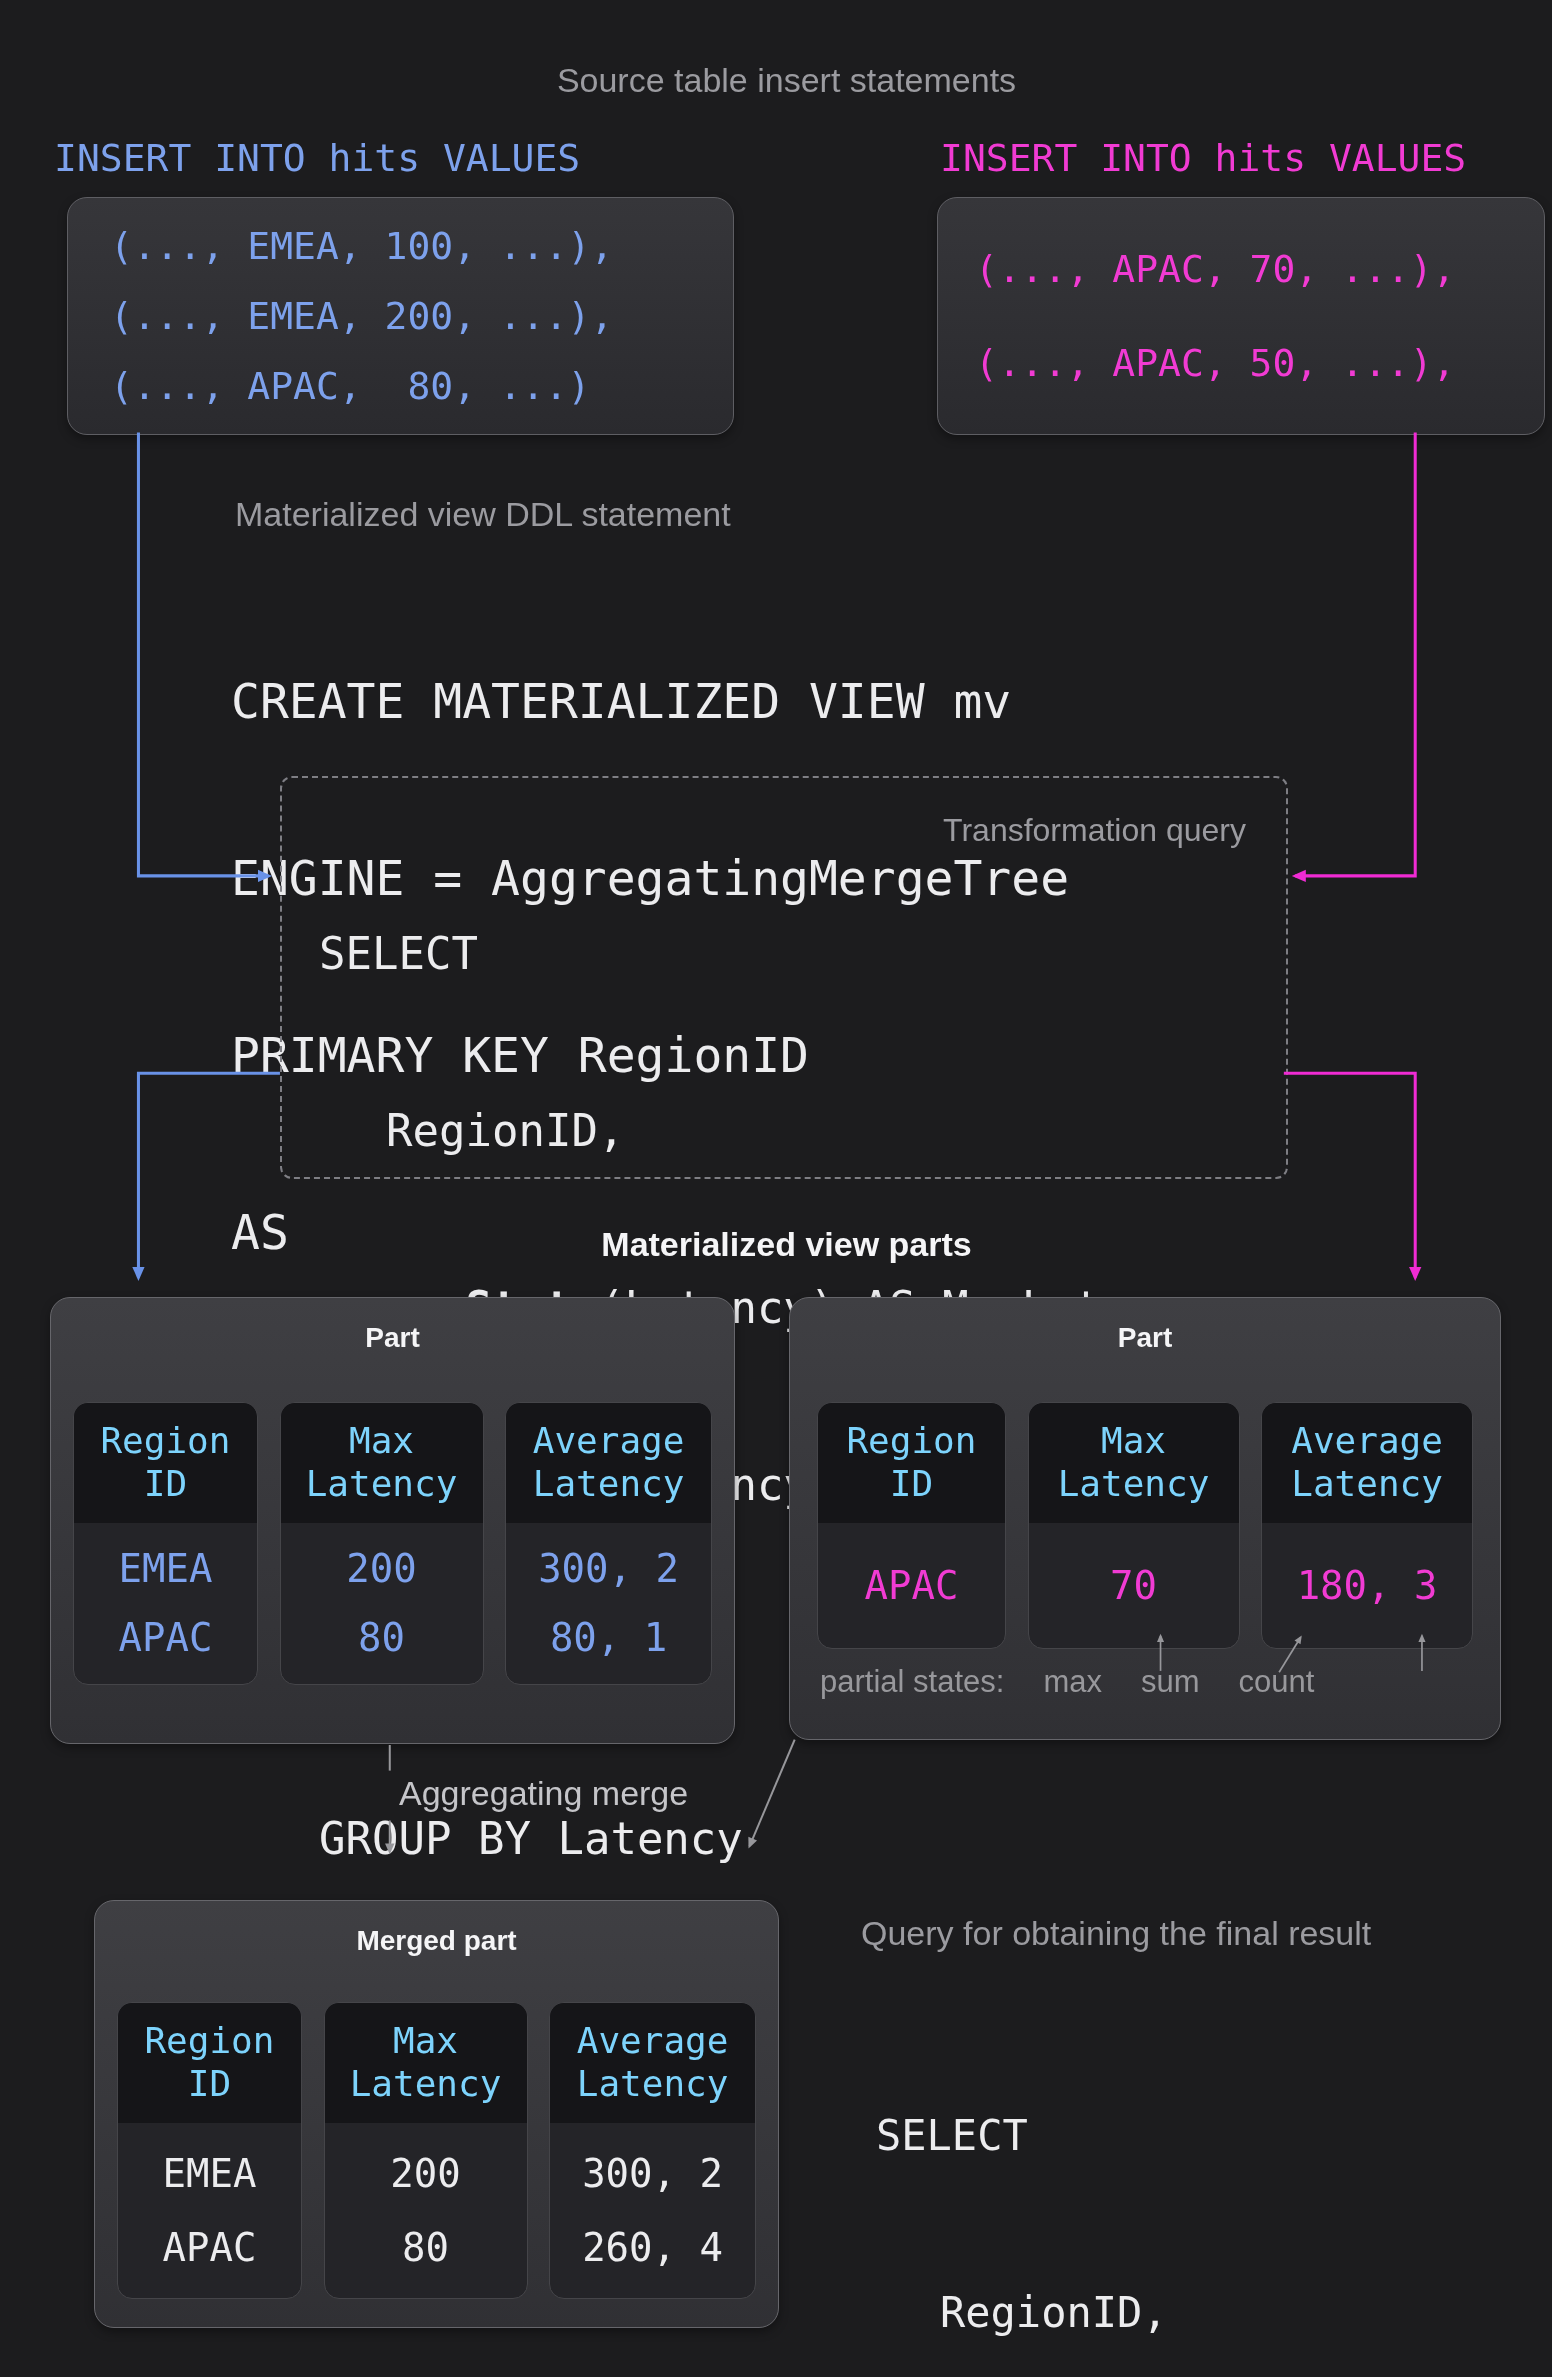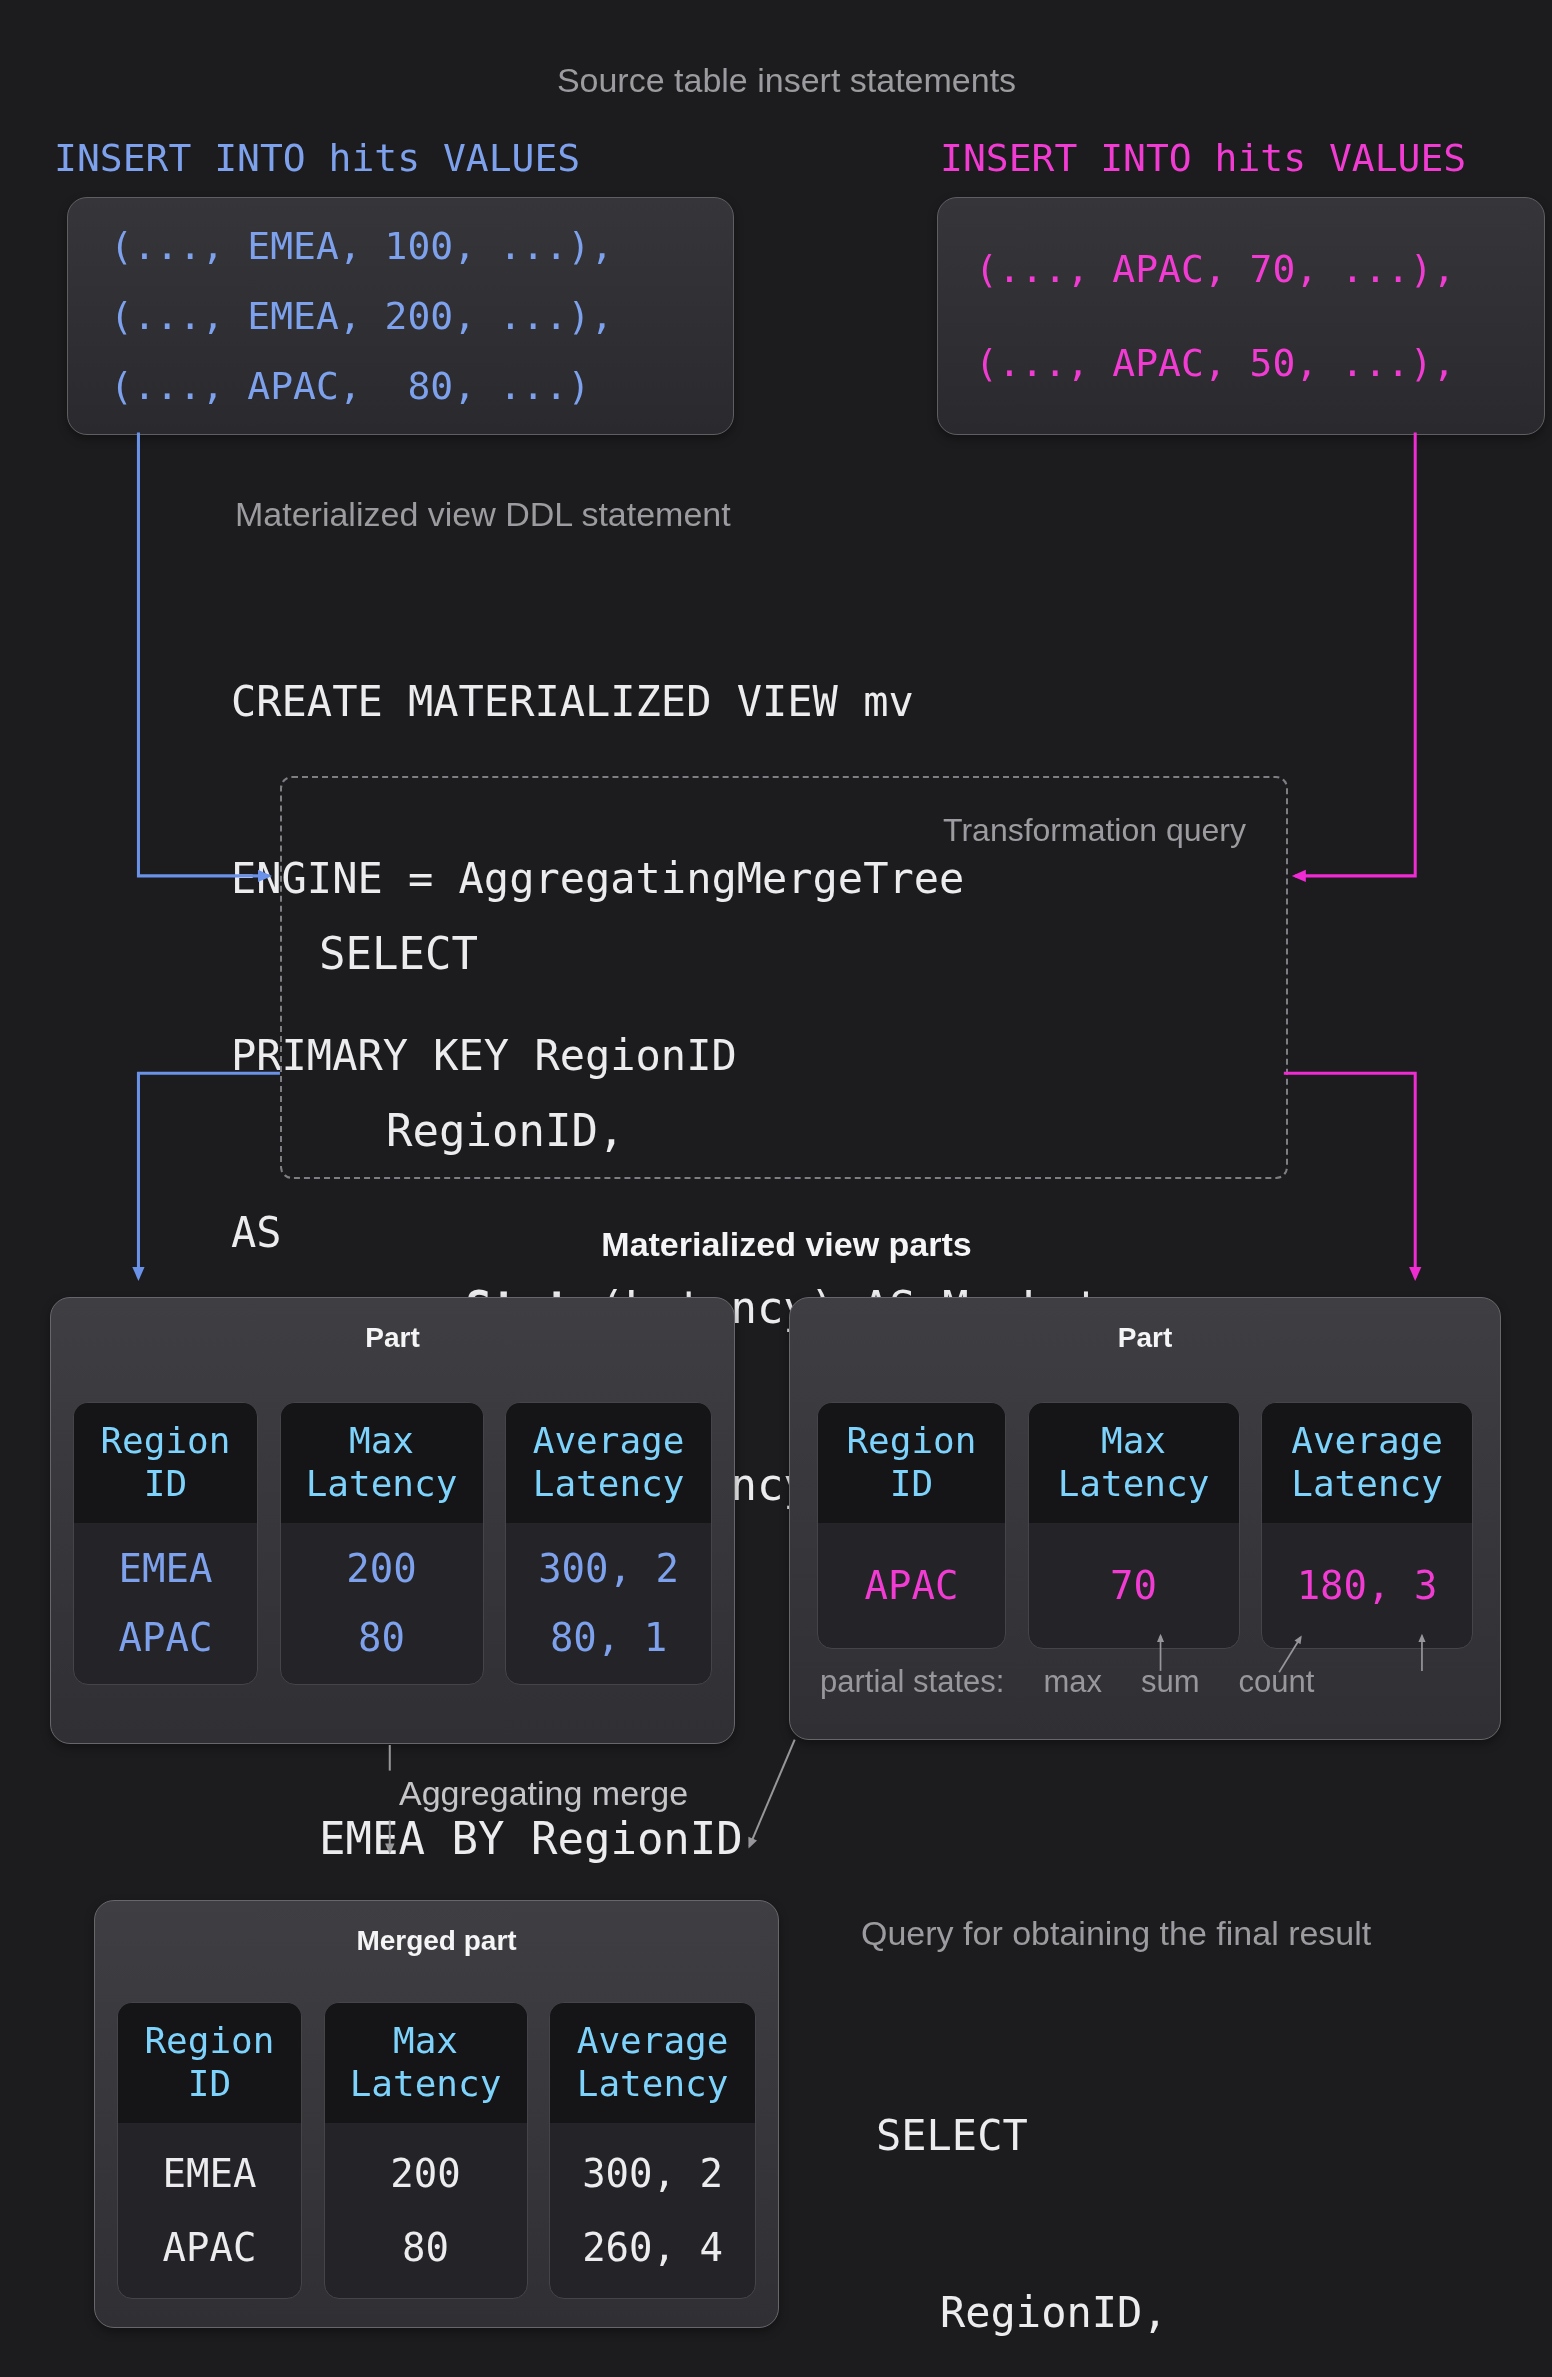--- a/index.html
+++ b/index.html
@@ -58,36 +58,36 @@
     <div class="code row blue">(..., APAC,  80, ...)</div>
   </div>
 
   <div class="code hdr mag" style="left:940px;top:136px;">INSERT INTO hits VALUES</div>
   <div class="codebox" style="left:937px;top:197px;width:569px;height:236px;padding-left:37px;">
     <div class="code row mag">(..., APAC, 70, ...),</div>
     <div class="code row mag">(..., APAC, 50, ...),</div>
   </div>
 
   <div class="label" style="left:235px;top:495px;">Materialized view DDL statement</div>
-  <div class="codeblock code white" style="left:231px;top:554px;font-size:42px;line-height:59px;">
+  <div class="codeblock code white" style="left:231px;top:554px;font-size:48px;line-height:59px;">
     <div>CREATE MATERIALIZED VIEW mv</div>
     <div>ENGINE = AggregatingMergeTree</div>
     <div>PRIMARY KEY RegionID</div>
     <div>AS</div>
   </div>
 
   <div class="dashed" style="left:280px;top:776px;width:1004px;height:399px;">
     <div class="label" style="right:40px;top:34px;font-size:32px;">Transformation query</div>
     <div class="codeblock code white" style="left:37px;top:28px;font-size:44px;line-height:59px;">
       <div>SELECT</div>
       <div style="padding-left:67px;">RegionID,</div>
       <div style="padding-left:67px;"><span>max</span><span class="b">State</span><span>(Latency) AS MaxLatency</span></div>
       <div style="padding-left:67px;"><span>avg</span><span class="b">State</span><span>(Latency) AS AvgLatency</span></div>
       <div>FROM hits</div>
-      <div>EMEA BY RegionID</div>
+      <div>GROUP BY Latency</div>
     </div>
   </div>
 
   <div class="label center bold" style="top:1225px;">Materialized view parts</div>
 
   <div class="part" style="left:50px;top:1297px;width:683px;height:445px;">
     <div class="part-title">Part</div>
     <div class="cols" style="top:104px;height:283px;">
       <div class="col" style="width:183px;">
         <div class="col-h">

